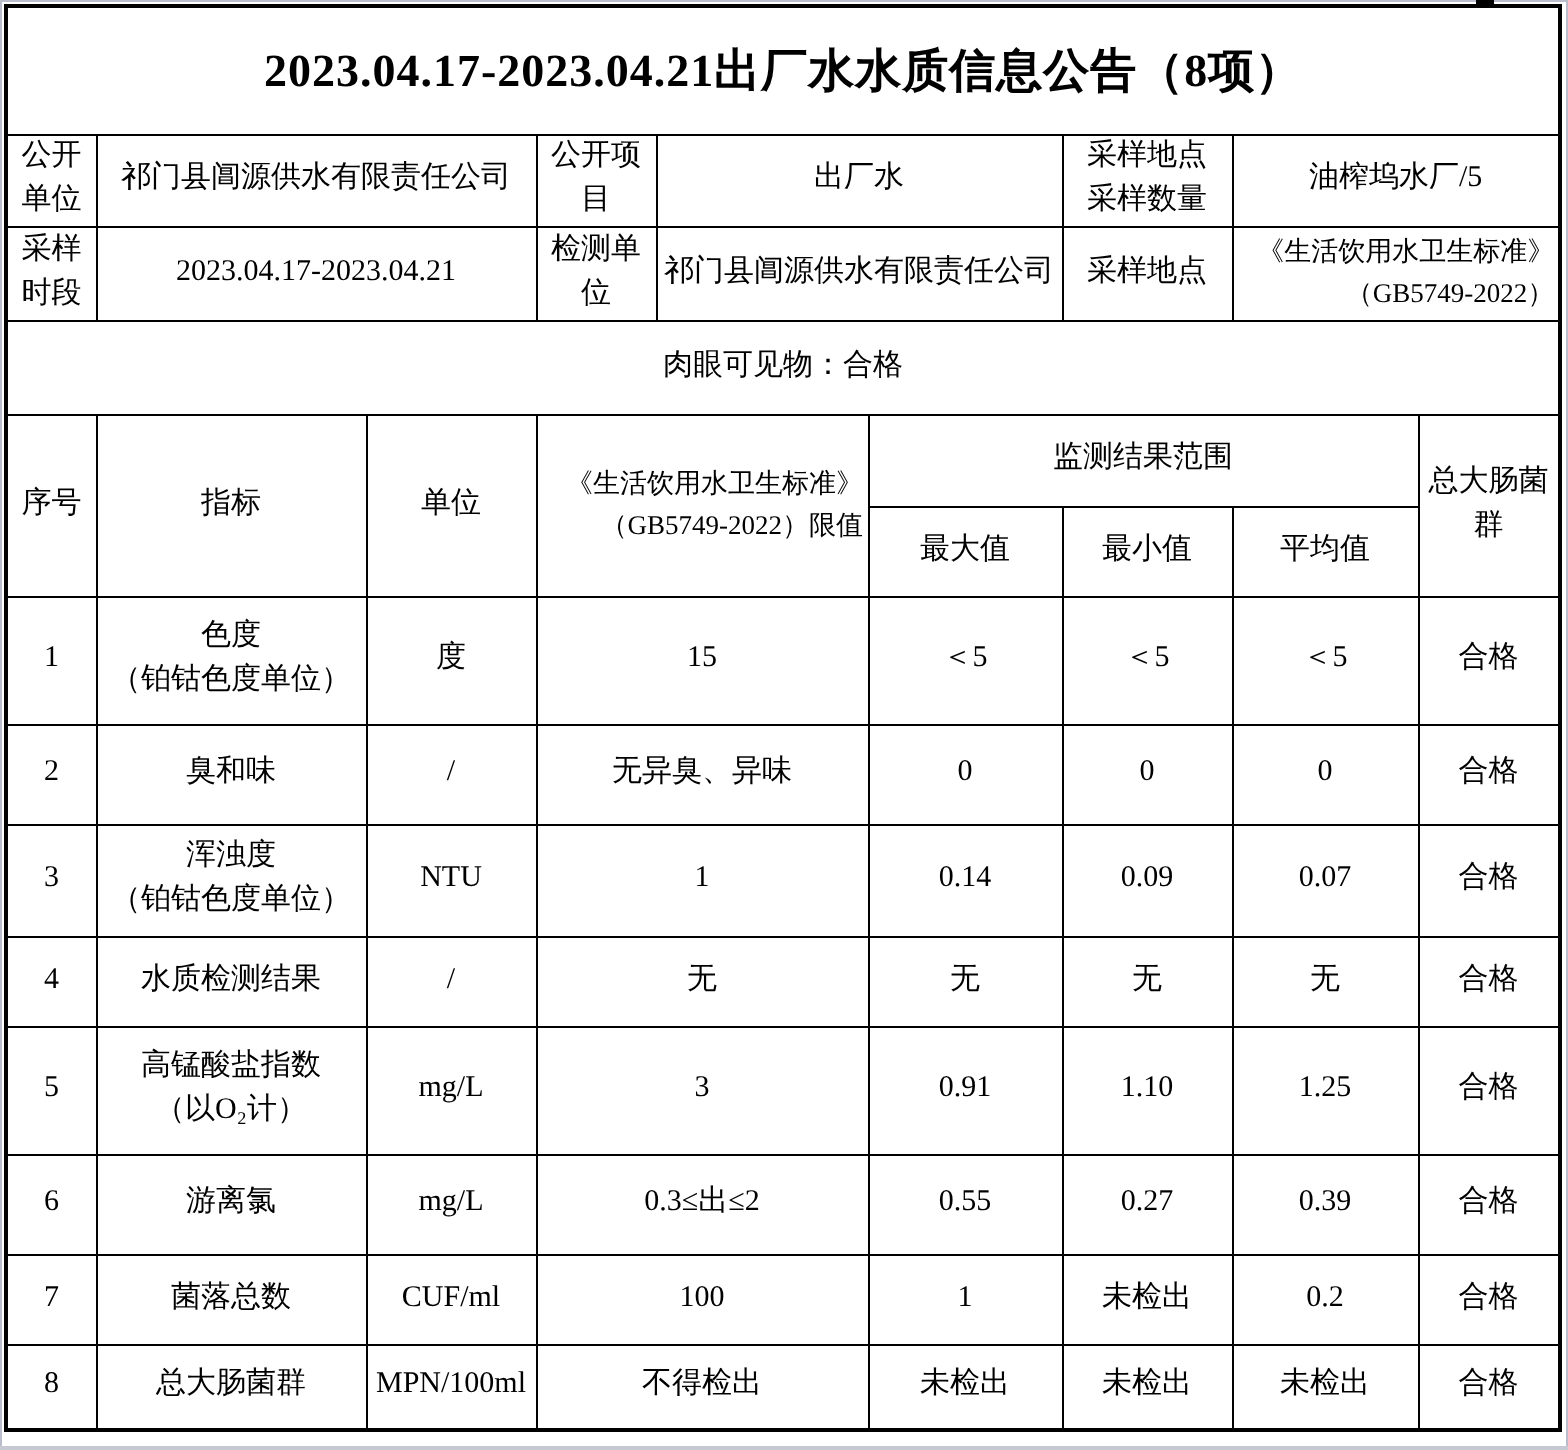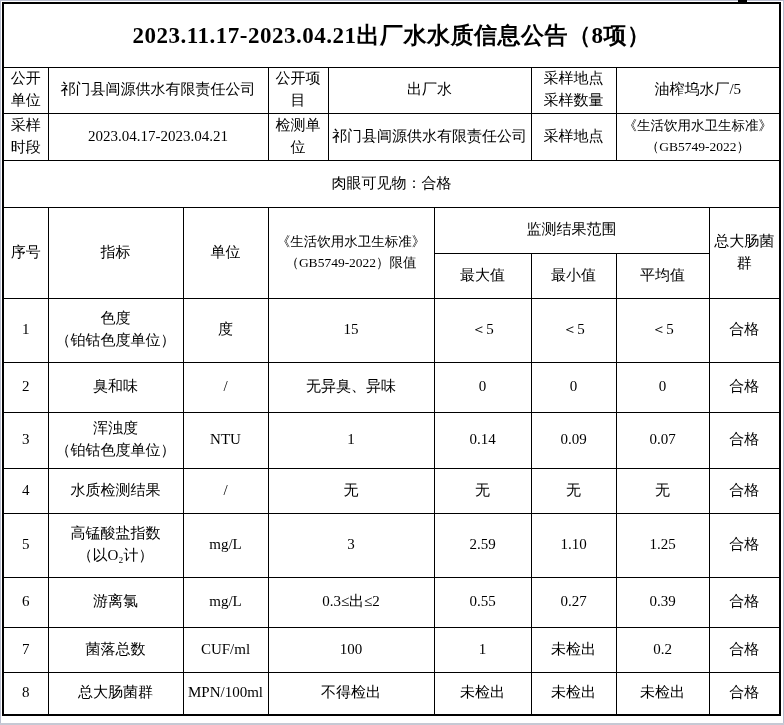--- a/index.html
+++ b/index.html
@@ -24,21 +24,21 @@
     border:1px solid #000;
     text-align:center;vertical-align:middle;
     white-space:pre-line;
     font-size:15px;line-height:1.45;
     padding:0 2px;overflow:hidden;
   }
   td.title-cell{
     font-weight:bold;font-size:23px;letter-spacing:0.5px;
     border-bottom:1px solid #000;
   }
-  td.small{font-size:13.5px;line-height:1.5;}
+  td.small{font-size:13.5px;line-height:1.5;text-align:right;}
   td.num{font-size:15px;}
 </style>
 </head>
 <body>
 
 <div class="gridline gl-top"></div>
 <div class="gridline gl-left"></div>
 <div class="gridline gl-right"></div>
 <div class="gridline gl-bottom"></div>
 <div class="top-mark"></div>
@@ -51,21 +51,21 @@
     <col style="width:60px">
       <col style="width:106px">
       <col style="width:97px">
     <col style="width:85px">
       <col style="width:93px">
       <col style="width:71px">
   </colgroup>
 
   <tbody>
       <tr style="height:64px">
-    <td colspan="9" class="title-cell">2023.11.17-2023.04.21出厂水水质信息公告（8项）</td>
+    <td colspan="9" class="title-cell">2023.04.17-2023.04.21出厂水水质信息公告（8项）</td>
   </tr>
 
   <tr style="height:46px">
     <td>公开
 单位</td>
     <td colspan="2">祁门县阊源供水有限责任公司</td>
     <td>公开项目</td>
     <td colspan="2">出厂水</td>
     <td>采样地点
 采样数量</td>
@@ -143,21 +143,21 @@
     <td>无</td>
     <td>无</td>
     <td>合格</td>
   </tr>
   <tr style="height:64px">
     <td class="num">5</td>
     <td>高锰酸盐指数
 （以O₂计）</td>
     <td>mg/L</td>
     <td colspan="2" class="num">3</td>
-    <td class="num">2.59</td>
+    <td class="num">0.91</td>
     <td class="num">1.10</td>
     <td class="num">1.25</td>
     <td>合格</td>
   </tr>
   <tr style="height:50px">
     <td class="num">6</td>
     <td>游离氯</td>
     <td>mg/L</td>
     <td colspan="2" class="num">0.3≤出≤2</td>
     <td class="num">0.55</td>

